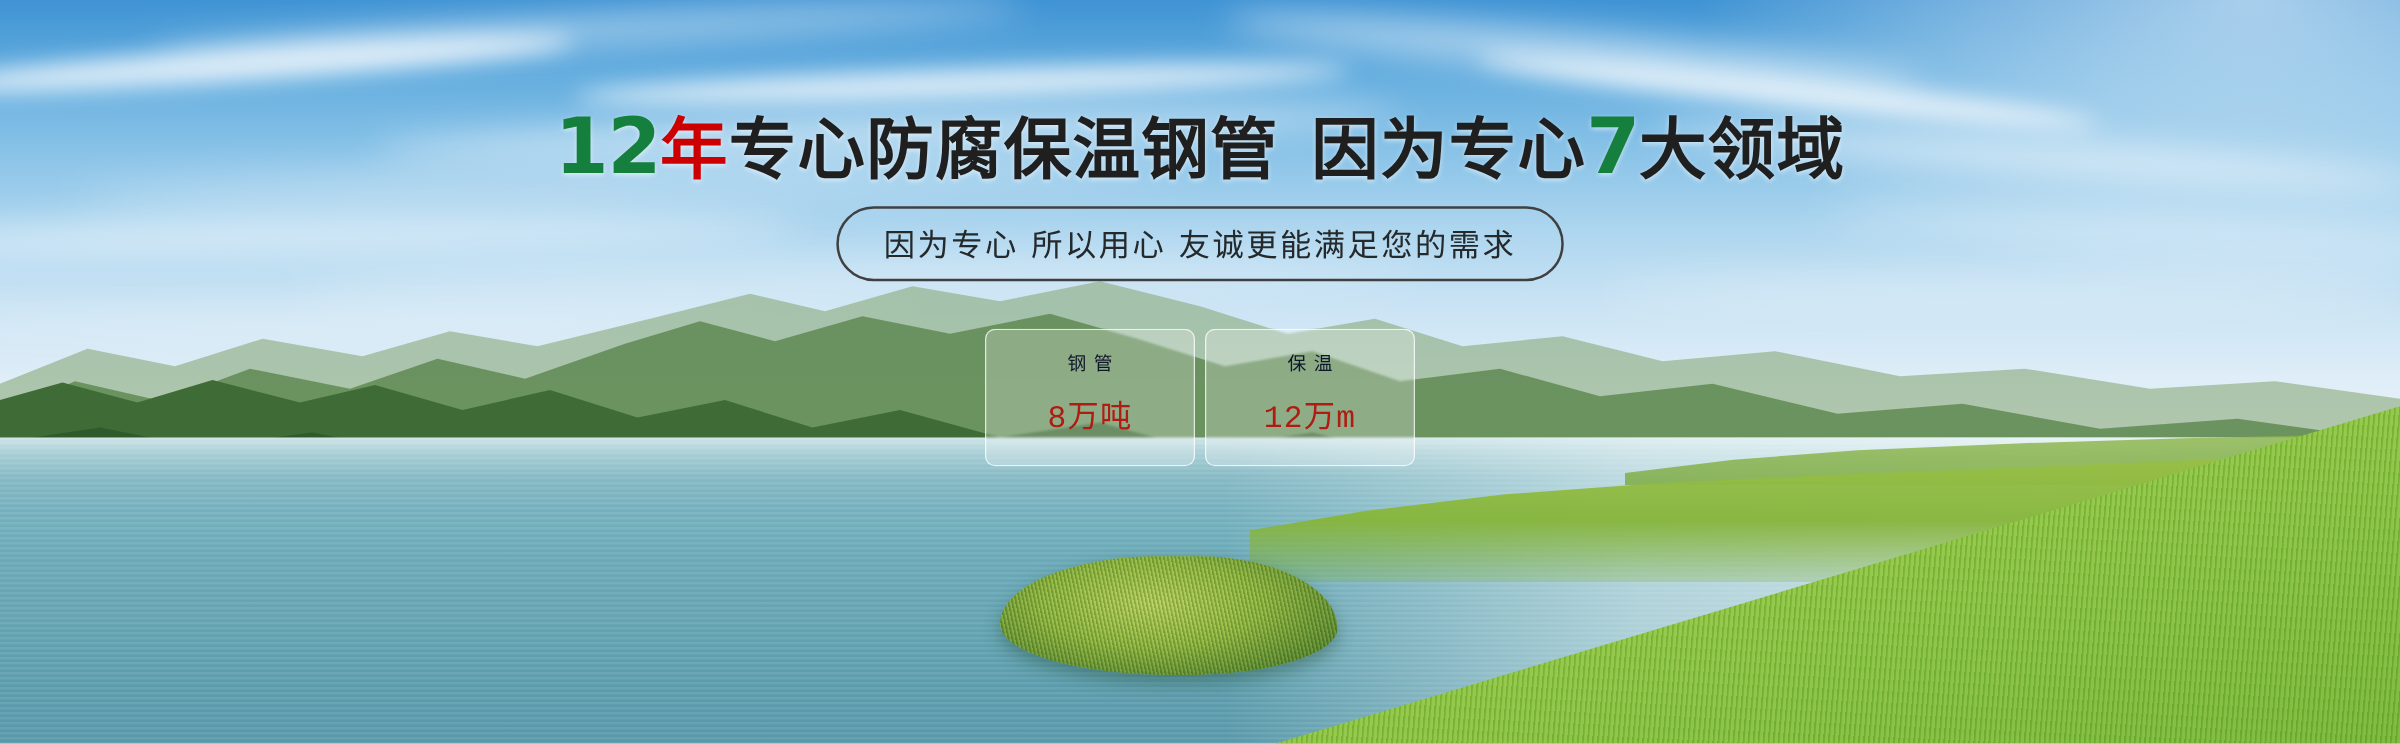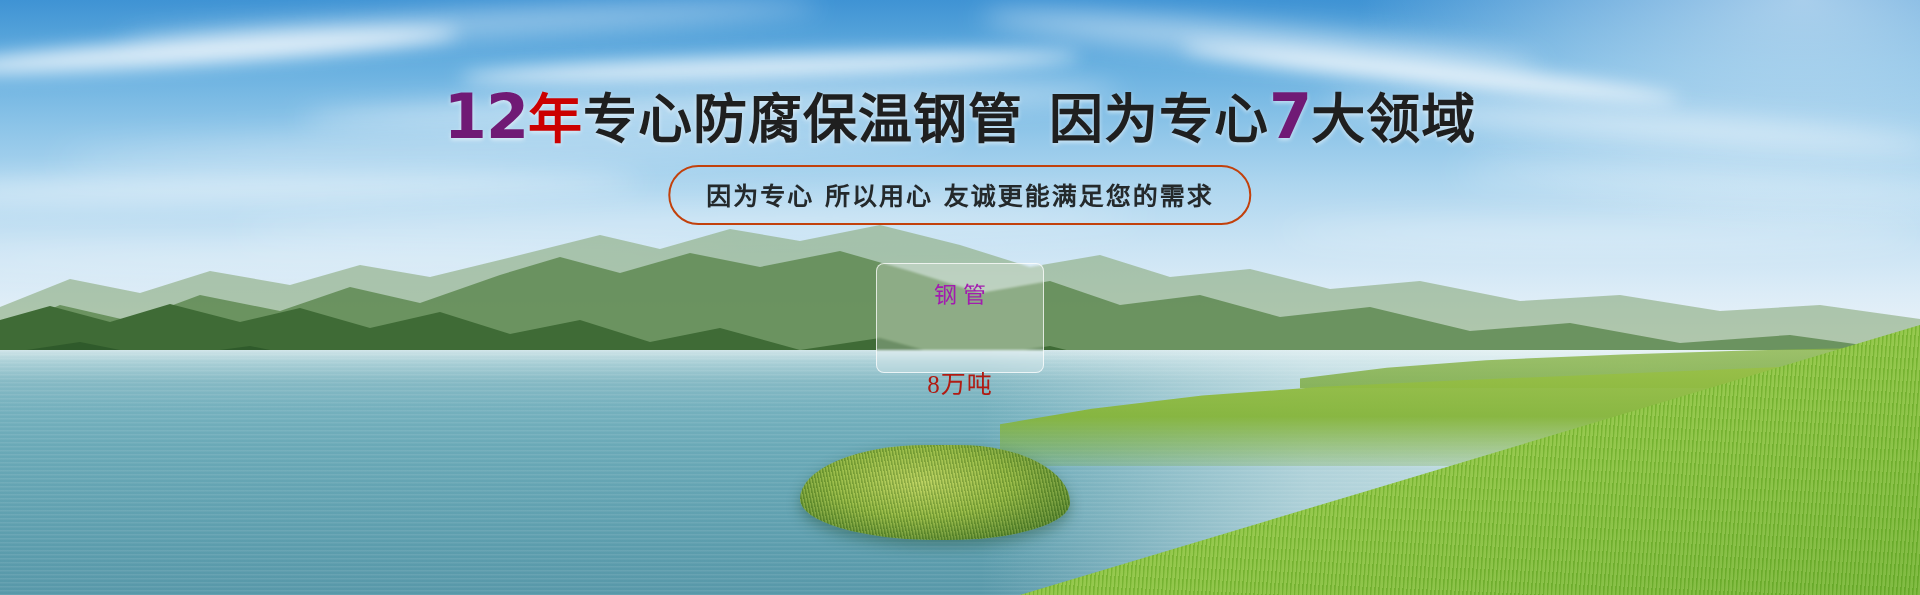--- a/index.html
+++ b/index.html
@@ -174,44 +174,43 @@
     color: #1f1f1f;
     text-shadow: 0 2px 4px rgba(255,255,255,0.55);
     font-family: "DejaVu Sans", "Liberation Sans", sans-serif;
   }
   .headline .accent {
     color: #cc0000;
   }
   .headline .num {
     font-size: 62px;
     font-weight: 900;
-    color: #701a75;
+    color: #15803d;
     letter-spacing: -1px;
   }
   .headline .gap {
     display: inline-block;
     width: 26px;
   }
 
   
   .subtitle-pill {
     position: absolute;
     left: 50%;
     transform: translateX(-50%);
     top: 165px;
     padding: 9px 36px 11px 36px;
-    border: 2px solid #c2410c;
+    border: 2px solid #404040;
     border-radius: 40px;
     font-size: 25px;
     letter-spacing: 2px;
     color: #24292b;
     white-space: nowrap;
     background: transparent;
     font-family: "DejaVu Sans", "Liberation Sans", sans-serif;
-    font-weight: bold;
   }
 
   
   .cards {
     position: absolute;
     left: 50%;
     transform: translateX(-50%);
     top: 263px;
     display: flex;
     gap: 8px;
@@ -224,36 +223,35 @@
     background: rgba(255,255,255,0.24);
     display: flex;
     flex-direction: column;
     align-items: center;
     justify-content: flex-start;
     padding-top: 20px;
     box-sizing: border-box;
     backdrop-filter: blur(1px);
   }
   .card-title {
-    font-size: 23px;
-    color: #a21caf;
+    font-size: 15px;
+    color: #0f172a;
     letter-spacing: 6px;
     text-indent: 6px;
     font-family: "DejaVu Sans", "Liberation Sans", sans-serif;
     line-height: 1;
     margin-bottom: 22px;
   }
   .card-value {
     font-size: 25px;
     color: #b01b12;
     letter-spacing: 1px;
-    font-family: Liberation Serif, serif;
+    font-family: Liberation Mono, monospace;
     line-height: 1;
     white-space: nowrap;
-    margin-top: 43px;
   }
   .card-value .sup {
     font-size: 15px;
     vertical-align: super;
   }
 </style>
 </head>
 <body>
 
 <div class="banner">
@@ -320,16 +318,22 @@
   <div class="cards">
 
     <div class="card">
       <div class="card-title">钢管</div>
       <div class="card-value">
         <span>8万吨</span><span class="sup"></span>
       </div>
     </div>
 
 
+    <div class="card">
+      <div class="card-title">保温</div>
+      <div class="card-value">
+        <span>12万m</span><span class="sup"></span>
+      </div>
+    </div>
 
   </div>
 
 </div>
 
 </body></html>

